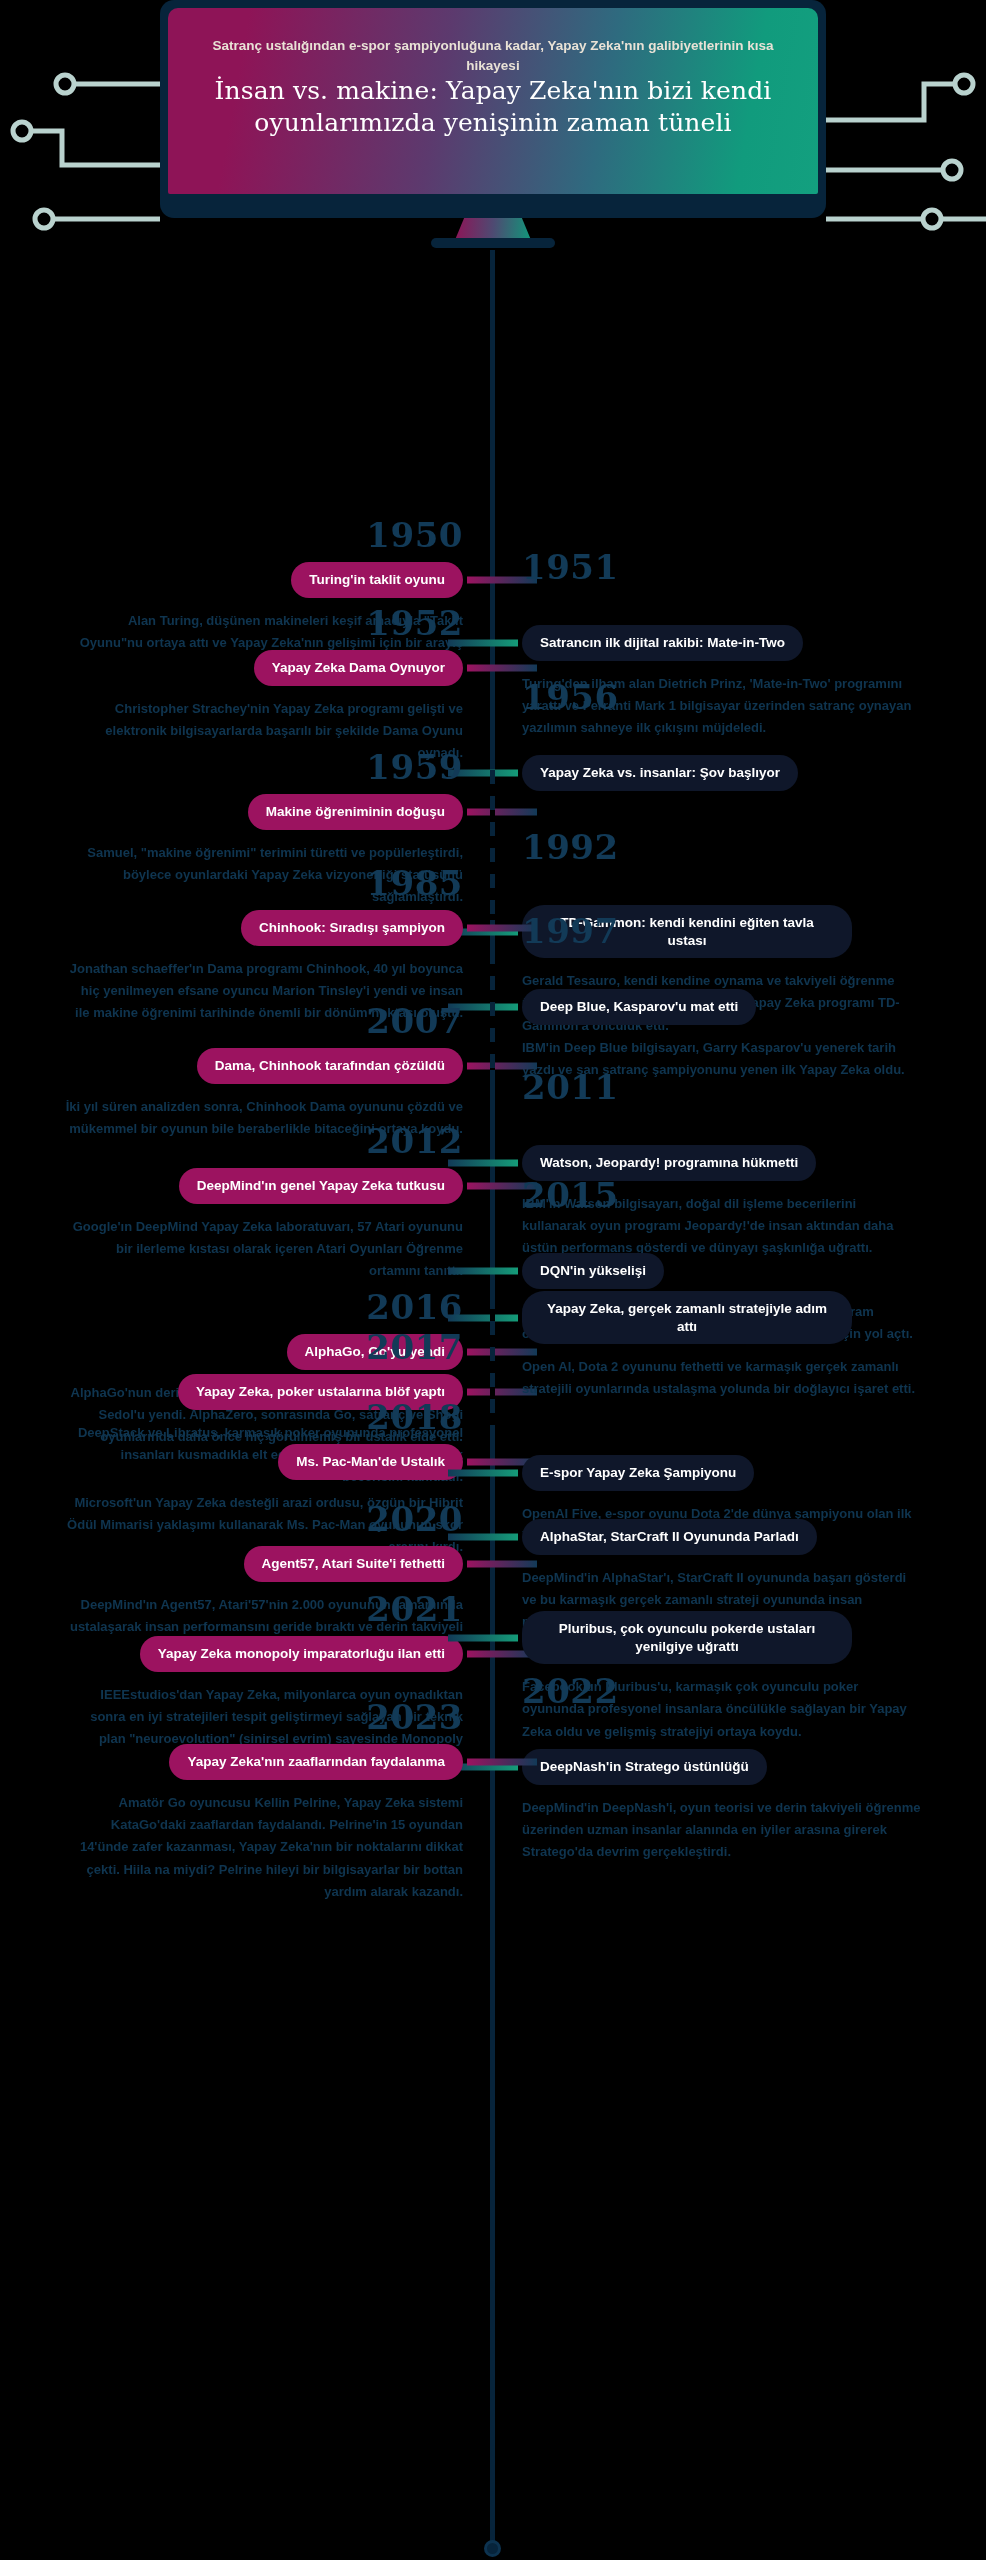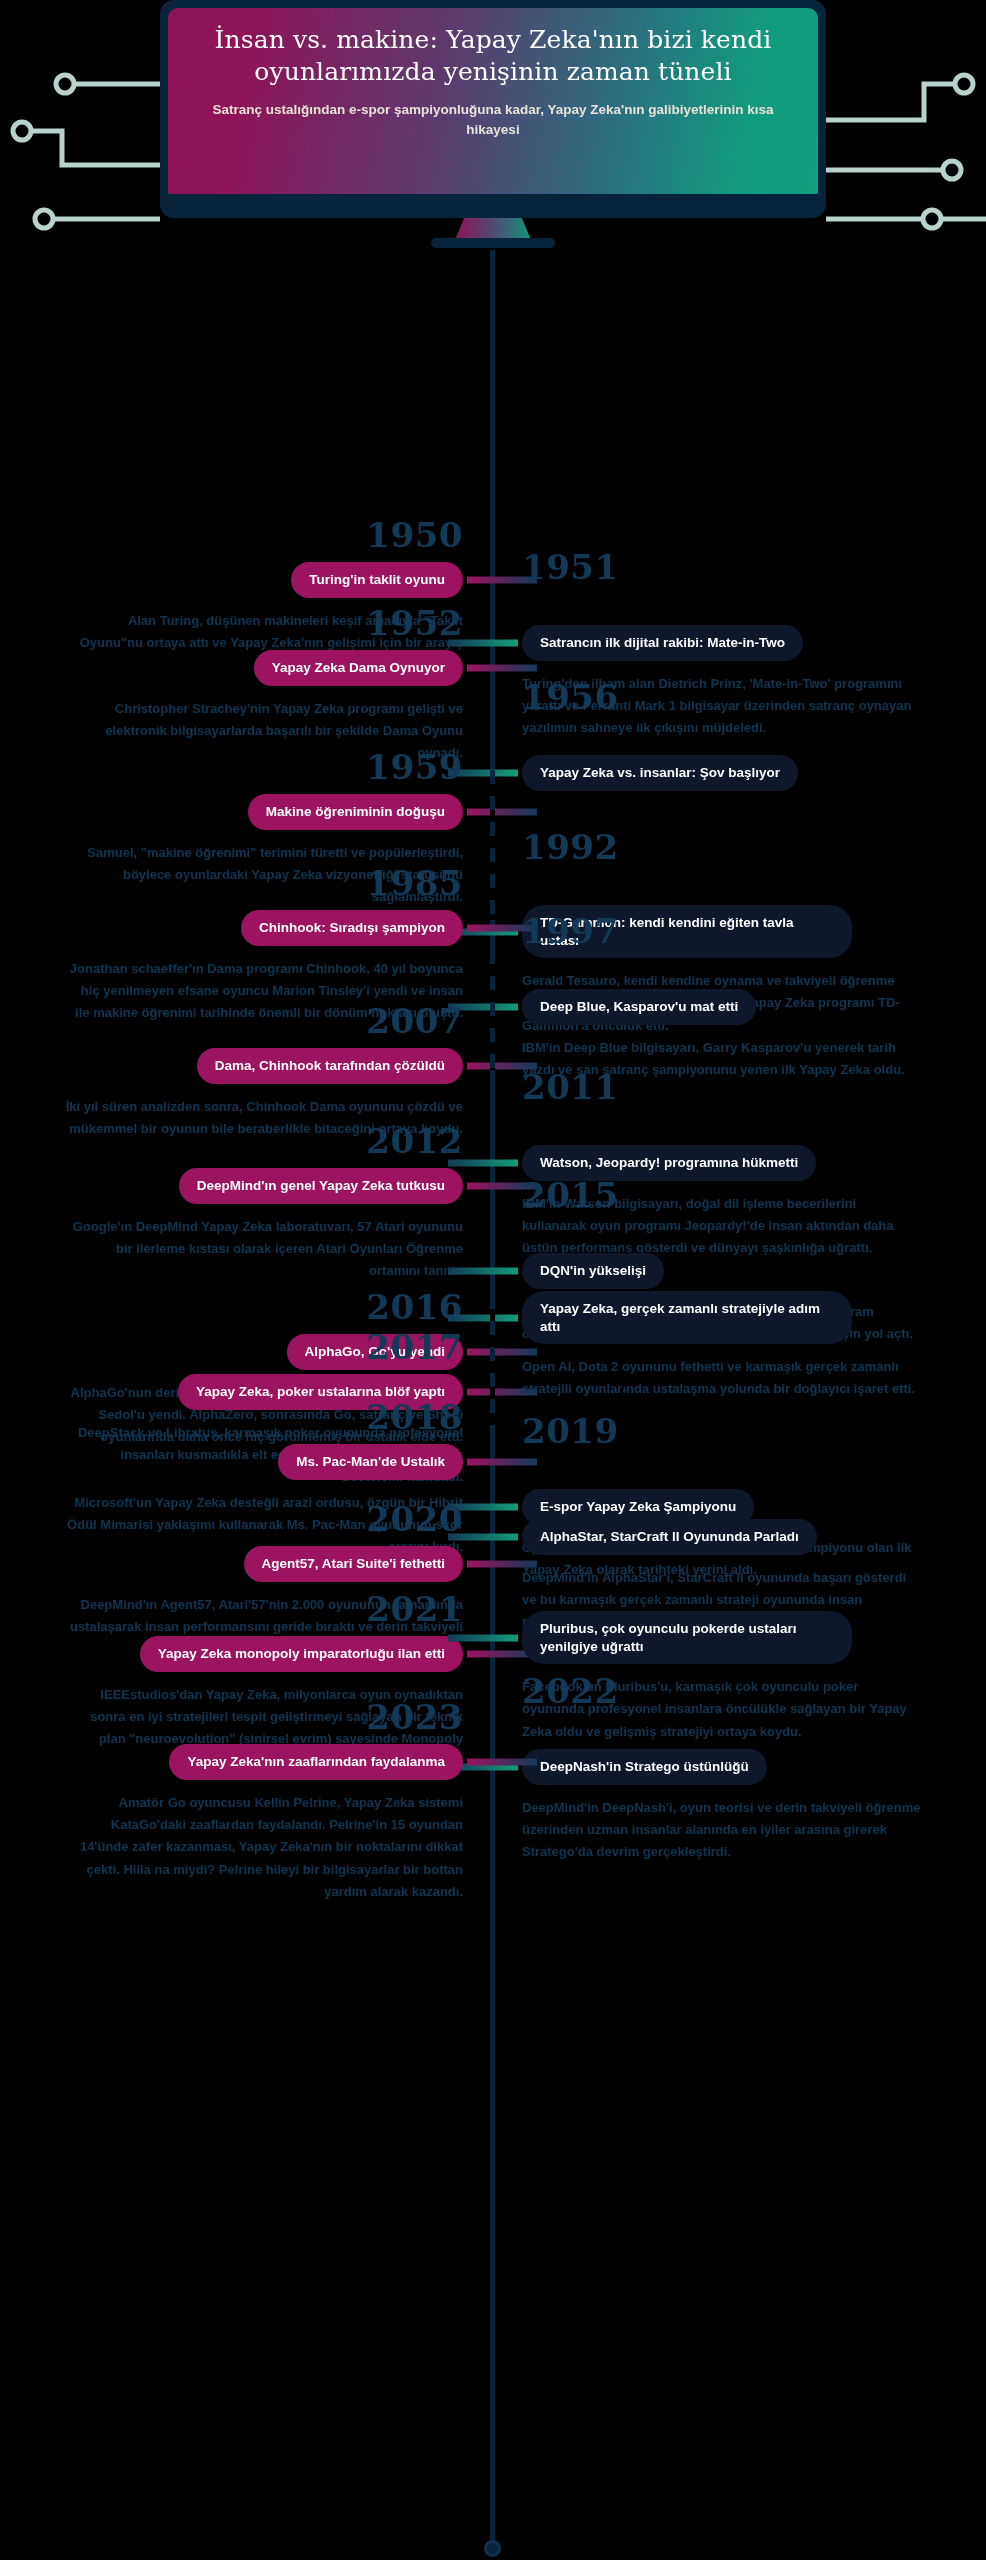--- a/index.html
+++ b/index.html
@@ -140,21 +140,21 @@
 
   .pill {
     display: inline-block;
     border-radius: 22px;
     padding: 9px 18px;
     color: #ffffff;
     font-size: 13.5px;
     font-weight: 700;
     line-height: 1.3;
     max-width: 330px;
-    text-align: left;
+    text-align: center;
     position: relative;
   }
   .pill.magenta { background: #9c1360; }
   .pill.teal    { background: #0f172a; margin-top: 31px; }
 
   .connector {
     position: absolute;
     top: 50%;
     height: 7px;
     width: 70px;
@@ -207,22 +207,22 @@
         <circle cx="146" cy="170" r="9" fill="none"></circle>
         <line x1="137" y1="170" x2="20" y2="170"></line>
         <circle cx="126" cy="219" r="9" fill="none"></circle>
         <line x1="135" y1="219" x2="180" y2="219"></line>
         <line x1="20" y1="219" x2="117" y2="219"></line>
       </g>
     </svg>
 
     <div id="monitor">
       <div id="screen">
+        <div id="hero-subtitle">Satranç ustalığından e-spor şampiyonluğuna kadar, Yapay Zeka'nın galibiyetlerinin kısa hikayesi</div>
         <div id="hero-title">İnsan vs. makine: Yapay Zeka'nın bizi kendi oyunlarımızda yenişinin zaman tüneli</div>
-        <div id="hero-subtitle">Satranç ustalığından e-spor şampiyonluğuna kadar, Yapay Zeka'nın galibiyetlerinin kısa hikayesi</div>
       </div>
     </div>
     <div id="stand-neck-grad"></div>
     <div id="stand-base"></div>
   </div>
 
   <div id="timeline">
     <div id="spine"></div>
     <div id="timeline-rows">
         <div class="row" style="top: 268px;">
@@ -267,21 +267,21 @@
         <div class="row" style="top: 1080px;">
           <div class="side-left"><div class="year">2017</div><div class="year-gap"></div><div class="pill magenta">Yapay Zeka, poker ustalarına blöf yaptı<span class="connector"></span></div><div class="desc">DeepStack ve Libratus, karmaşık poker oyununda profesyonel insanları kusmadıkla elt ederek Yapay Zeka'nın stratejik becerisini kanıtladı.</div></div>
         </div>
         <div class="row" style="top: 1000px;">
           <div class="side-right"><div class="year" style="visibility: hidden; height: 0px; margin: 0px;">2017</div><div class="year-gap"></div><div class="pill teal">Yapay Zeka, gerçek zamanlı stratejiyle adım attı<span class="connector"></span></div><div class="desc">Open AI, Dota 2 oyununu fethetti ve karmaşık gerçek zamanlı stratejili oyunlarında ustalaşma yolunda bir doğlayıcı işaret etti.</div></div>
         </div>
         <div class="row" style="top: 1150px;">
           <div class="side-left"><div class="year">2018</div><div class="year-gap"></div><div class="pill magenta">Ms. Pac-Man'de Ustalık<span class="connector"></span></div><div class="desc">Microsoft'un Yapay Zeka desteğli arazi ordusu, özgün bir Hibrit Ödül Mimarisi yaklaşımı kullanarak Ms. Pac-Man oyununun skor ararını kırdı.</div></div>
         </div>
         <div class="row" style="top: 1164px;">
-          <div class="side-right"><div class="year">2019</div><div class="year-gap"></div><div class="pill teal">E-spor Yapay Zeka Şampiyonu<span class="connector"></span></div><div class="desc">OpenAI Five, e-spor oyunu Dota 2'de dünya şampiyonu olan ilk Yapay Zeka olarak tarihteki yerini aldı.</div></div>
+          <div class="side-right"><div class="year-gap"></div><div class="pill teal">E-spor Yapay Zeka Şampiyonu<span class="connector"></span></div><div class="desc">OpenAI Five, e-spor oyunu Dota 2'de dünya şampiyonu olan ilk Yapay Zeka olarak tarihteki yerini aldı.</div></div>
         </div>
         <div class="row" style="top: 1252px;">
           <div class="side-left"><div class="year">2020</div><div class="year-gap"></div><div class="pill magenta">Agent57, Atari Suite'i fethetti<span class="connector"></span></div><div class="desc">DeepMind'ın Agent57, Atari'57'nin 2.000 oyununun tamamında ustalaşarak insan performansını geride bıraktı ve derin takviyeli öğrenmenin becerilerini gösterdi.</div></div>
         </div>
         <div class="row" style="top: 1228px;">
           <div class="side-right"><div class="year" style="visibility: hidden; height: 0px; margin: 0px;">2019</div><div class="year-gap"></div><div class="pill teal">AlphaStar, StarCraft II Oyununda Parladı<span class="connector"></span></div><div class="desc">DeepMind'in AlphaStar'ı, StarCraft II oyununda başarı gösterdi ve bu karmaşık gerçek zamanlı strateji oyununda insan performansının üzerine çıktı.</div></div>
         </div>
         <div class="row" style="top: 1342px;">
           <div class="side-left"><div class="year">2021</div><div class="year-gap"></div><div class="pill magenta">Yapay Zeka monopoly imparatorluğu ilan etti<span class="connector"></span></div><div class="desc">IEEEstudios'dan Yapay Zeka, milyonlarca oyun oynadıktan sonra en iyi stratejileri tespit geliştirmeyi sağlayan bir teknik plan "neuroevolution" (sinirsel evrim) sayesinde Monopoly oyununda ustalaştı.</div></div>
         </div>

